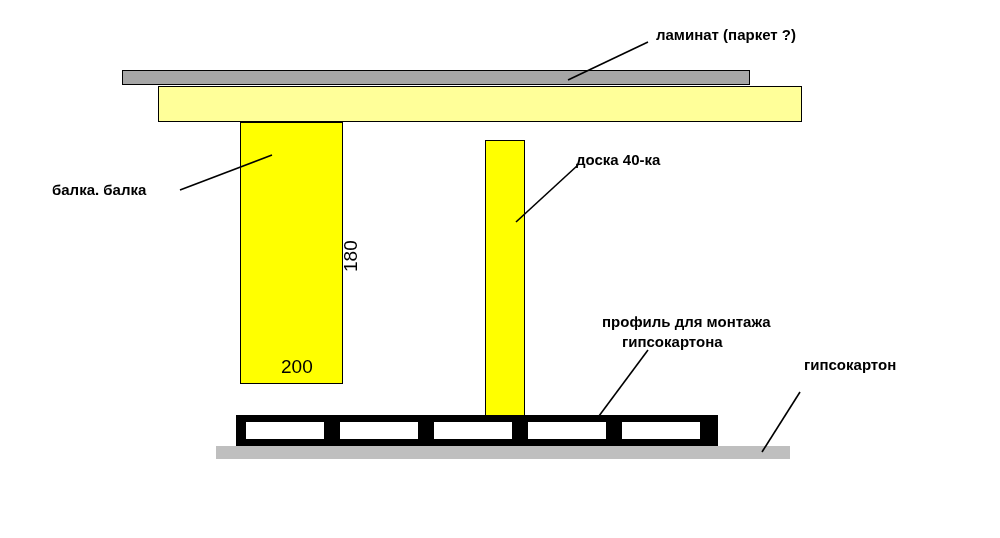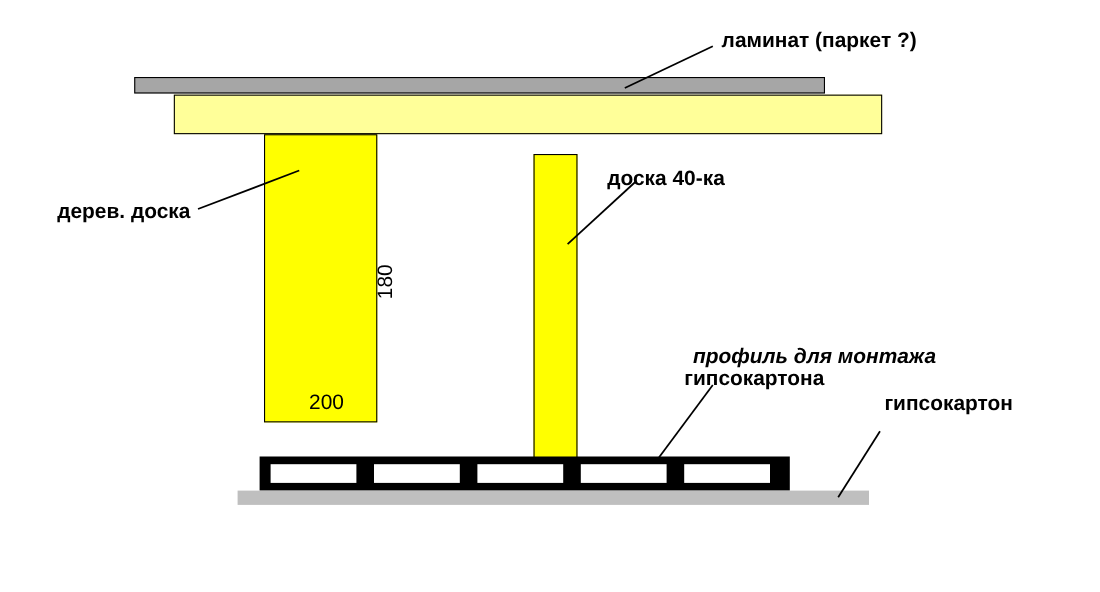--- a/index.html
+++ b/index.html
@@ -11,21 +11,21 @@
     position: relative;
     width: 1000px;
     height: 538px;
     background: #ffffff;
     font-family: "Liberation Sans", sans-serif;
     overflow: hidden;
   }
   .lbl {
     position: absolute;
     font-weight: bold;
-    font-size: 19px;
+    font-size: 15px;
     color: #000000;
     white-space: nowrap;
     line-height: 1.25;
   }
   .dim {
     position: absolute;
     font-size: 19px;
     color: #000000;
     white-space: nowrap;
   }
@@ -129,25 +129,25 @@
     <line x1="568" y1="80" x2="648" y2="42" stroke="#000000" stroke-width="1.6"></line>
     <line x1="180" y1="190" x2="272" y2="155" stroke="#000000" stroke-width="1.6"></line>
     <line x1="516" y1="222" x2="578" y2="165" stroke="#000000" stroke-width="1.6"></line>
     <line x1="596" y1="420" x2="648" y2="350" stroke="#000000" stroke-width="1.6"></line>
     <line x1="762" y1="452" x2="800" y2="392" stroke="#000000" stroke-width="1.6"></line>
   </svg>
 
   <div class="lbl" style="left:656px; top:26px;">ламинат (паркет ?)</div>
 
 
-  <div class="lbl" style="left:52px; top:181px;">дерев. доска</div>
+  <div class="lbl" style="left:52px; top:181px;">балка. балка</div>
 
-  <div class="lbl" style="left:552px; top:151px;">доска 40-ка</div>
+  <div class="lbl" style="left:576px; top:151px;">доска 40-ка</div>
 
-  <div class="lbl" style="left:630px; top:313px;font-style:italic;">профиль для монтажа</div>
+  <div class="lbl" style="left:602px; top:313px;">профиль для монтажа</div>
   <div class="lbl" style="left:804px; top:356px;">гипсокартон</div>
 
   <div class="lbl" style="left:622px; top:333px;">гипсокартона</div>
 
   <div class="dim vert" style="left:340px; top:272px;">180</div>
 
   <div class="dim" style="left:281px; top:356px;">200</div>
 
 </div>
 

